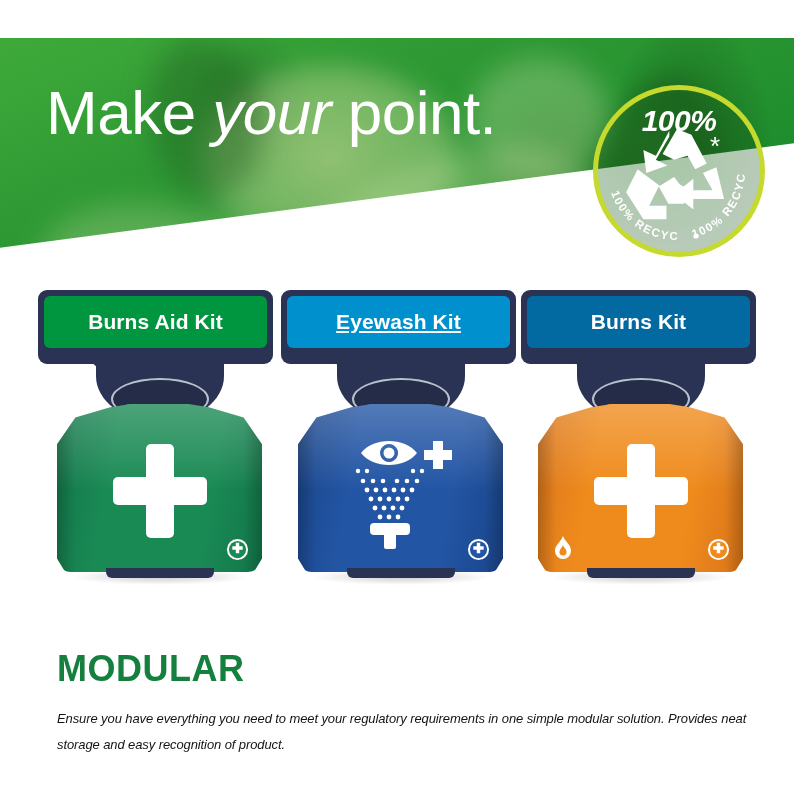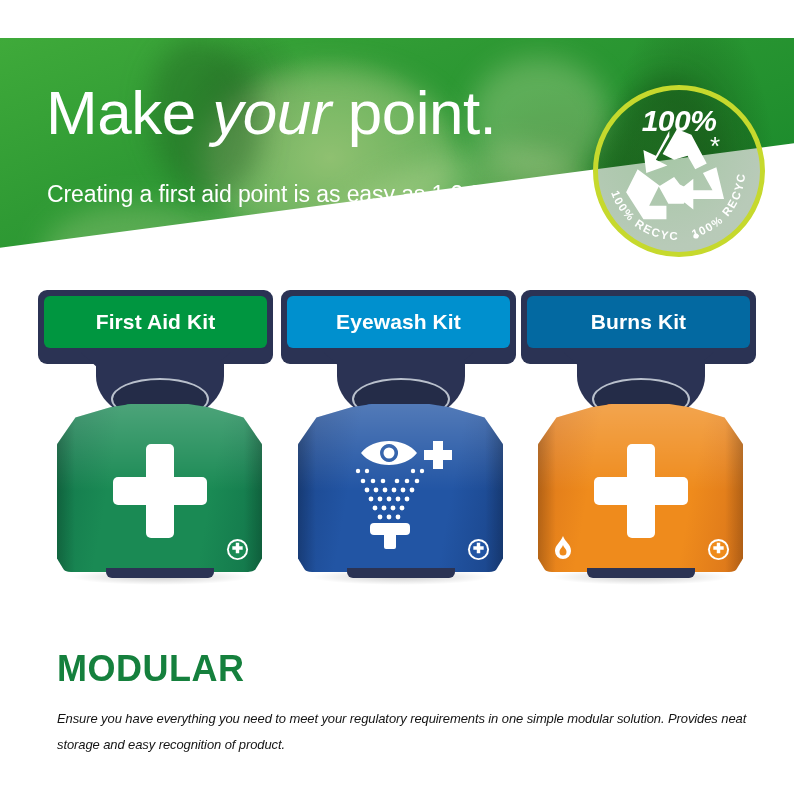--- a/index.html
+++ b/index.html
@@ -334,21 +334,20 @@
       <div class="hero-shape sh5"></div>
       <div class="hero-shape sh6"></div>
       <div class="hero-shape sh7"></div>
     </div>
     <div class="hero-cut"></div>
     <div class="hero-cut-2"></div>
   </div>
 
   <div class="headline"><span>Make </span><span class="em">your</span><span> point.</span></div>
 
-  <div class="subhead">Creating a first aid point is as easy as 1,2,3</div>
 
   <div class="badge">
     <div class="badge-ring" style="border-color: rgb(198, 217, 45);"></div>
 
     <svg class="badge-svg" viewBox="0 0 172 172">
       <defs>
         <path id="arcL" d="M 17 104 A 69 69 0 0 0 86 155" fill="none"></path>
         <path id="arcR" d="M 86 155 A 69 69 0 0 0 152 88" fill="none"></path>
       </defs>
       <text font-family="Liberation Sans, sans-serif" font-size="11.5" font-weight="700" fill="#ffffff" letter-spacing="1.6">
@@ -372,27 +371,27 @@
         <path d="M52 52 L36 62 L46 80 L62 80 L70 66 L58 60 Z"></path>
       </g>
     </svg>
   </div>
 
   <div class="labels">
 
     <div class="kit-group kg1">
       <div class="bracket" style="background: rgb(43, 51, 84);"></div>
       <div class="bracket-taper" style="background: rgb(43, 51, 84);"></div>
-      <div class="label-chip" id="chip0" style="background: rgb(0, 150, 64);">First Aid Kit</div>
+      <div class="label-chip" id="chip0" style="background: rgb(0, 150, 64);">Burns Aid Kit</div>
     </div>
 
     <div class="kit-group kg2">
       <div class="bracket" style="background: rgb(43, 51, 84);"></div>
       <div class="bracket-taper" style="background: rgb(43, 51, 84);"></div>
-      <div class="label-chip" id="chip1" style="background: rgb(0, 144, 206);">Eyewash Kit</div>
+      <div class="label-chip" id="chip1" style="background: rgb(0, 144, 206); text-decoration: underline;">Eyewash Kit</div>
     </div>
 
     <div class="kit-group kg3">
       <div class="bracket" style="background: rgb(43, 51, 84);"></div>
       <div class="bracket-taper" style="background: rgb(43, 51, 84);"></div>
       <div class="label-chip" id="chip2" style="background: #0369a1;">Burns Kit</div>
     </div>
   </div>
 
   <div class="case-wrap cw1">

